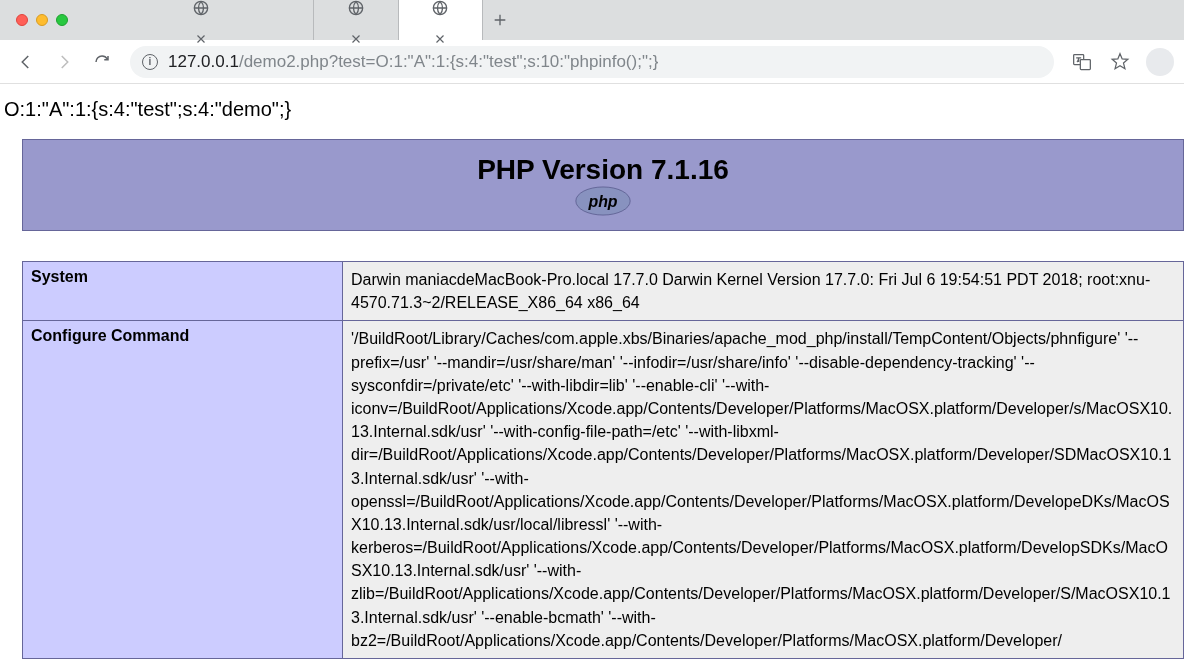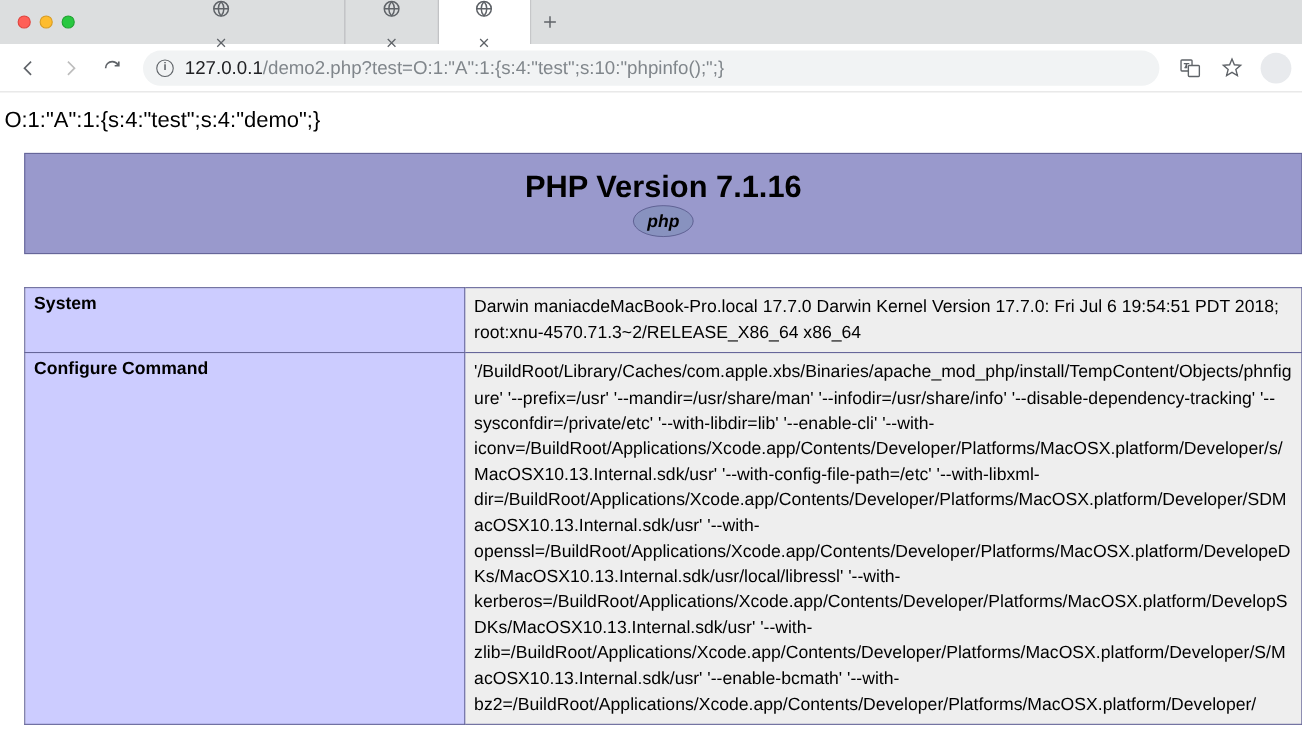--- a/index.html
+++ b/index.html
@@ -39,21 +39,21 @@
 
 .page { padding: 14px 0 0 4px; font-family: "Helvetica Neue", Arial, sans-serif; overflow: hidden; }
 .pretext { font-size: 20px; color: #000; margin-bottom: 18px; }
 
 .phpheader { background: #9999cc; border: 1px solid #666699; padding: 14px 12px; margin-left: 18px; display: flex; align-items: center; justify-content: space-between; height: 92px; flex-direction: column; }
 .phpheader h1 { font-size: 28px; font-weight: bold; color: #000; }
 .phplogo { width: 110px; height: 60px; }
 
 .phptable { margin-left: 18px; margin-top: 30px; border-collapse: collapse; width: calc(100% - 18px); font-size: 16px; table-layout: fixed; }
 .phptable td { border: 1px solid #666699; padding: 6px 8px; vertical-align: top; text-align: left; word-wrap: break-word; }
-.phptable .k { background: #ccccff; width: 400px; font-weight: bold; color: #000; }
+.phptable .k { background: #ccccff; width: 320px; font-weight: bold; color: #000; }
 .phptable .v { background: #eeeeee; color: #000; line-height: 1.45; }
 </style>
 </head>
 <body>
 
 <div class="titlebar">
   <div class="traffic">
     <div class="light red"></div>
     <div class="light yellow"></div>
     <div class="light green"></div>

